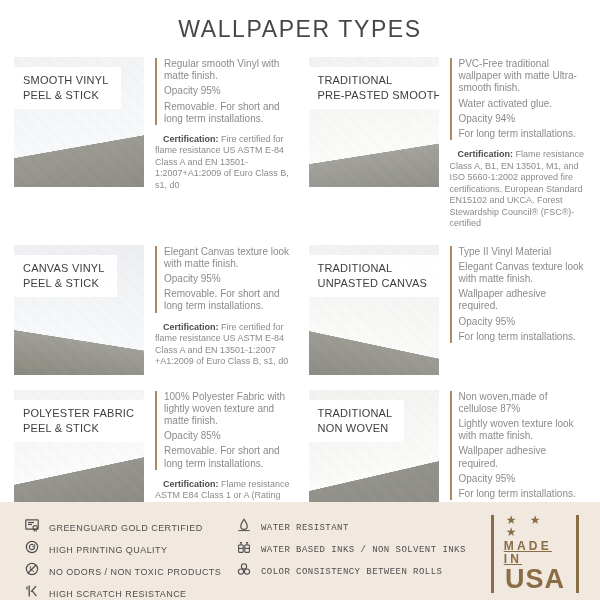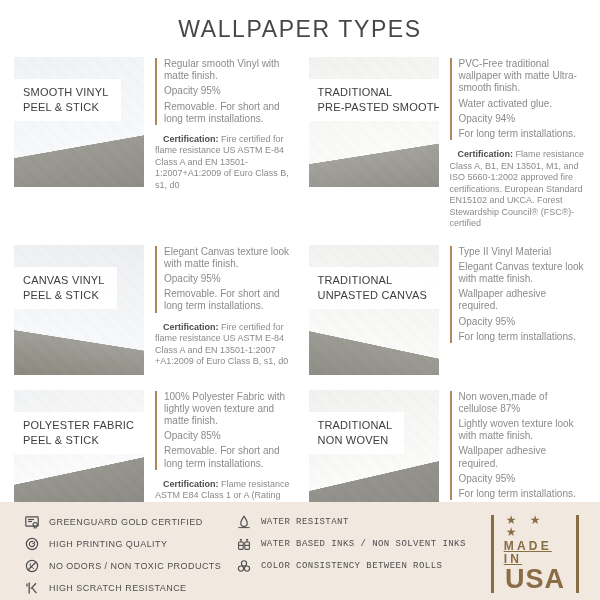--- a/index.html
+++ b/index.html
@@ -40,21 +40,21 @@
   .t2{background:linear-gradient(171deg,#f4f4f3 0%,#fdfdfc 71%,#a3a29c 71.3%,#908f89 100%);}
   .t3{background:linear-gradient(189deg,#eef0f3 0%,#fafbfc 70%,#a09f98 70.3%,#8a897f 100%);}
   .t4{background:linear-gradient(192deg,#f2f2f1 0%,#fcfcfb 72%,#9c9b94 72.3%,#8d8c84 100%);}
   .t5{background:linear-gradient(168deg,#f4f5f6 0%,#fdfdfd 60%,#96958e 60.3%,#878680 100%);}
   .t6{background:linear-gradient(167deg,#f3f3f2 0%,#fdfdfc 63%,#93928c 63.3%,#8a8983 100%);}
   .type-label{
     position:absolute;top:10px;left:0;z-index:2;
     background:rgba(255,255,255,.94);
     padding:6px 12px 6px 9px;
     font-size:11px;line-height:1.38;font-weight:500;
-    letter-spacing:.2px;color:var(--dark);white-space:nowrap;margin-top:12px;
+    letter-spacing:.2px;color:var(--dark);white-space:nowrap;
   }
   .info{flex:1;min-width:0;padding-top:1px;}
   .desc{
     border-left:2px solid var(--tan);
     padding-left:7px;
     font-size:10px;line-height:1.22;color:var(--gray-text);
   }
   .desc p{margin:0 0 3px;}
   .desc p:last-child{margin-bottom:0;}
   .cert{margin:9px 0 0;font-size:9px;line-height:1.28;color:var(--gray-text);}
@@ -63,21 +63,21 @@
   .footer{
     position:absolute;left:0;right:0;bottom:0;height:98px;
     background:var(--footer-bg);
     display:flex;align-items:flex-start;
     padding:9px 14px 0 24px;
   }
   .fcol{display:flex;flex-direction:column;}
   .fcol-left{width:212px;}
   .fcol-mid{width:248px;font-family:Liberation Mono, monospace;}
   .fitem{
-    display:flex;align-items:center;gap:9px;height:22px;
+    display:flex;align-items:flex-end;gap:9px;height:22px;
     color:#4f4f4f;font-size:9px;letter-spacing:.45px;white-space:nowrap;
   }
   .fitem svg{flex:none;display:block;}
   .usa-badge{
     flex:1;display:flex;flex-direction:column;align-items:center;
     padding-top:3px;color:var(--brown);
   }
   .badge-core{display:flex;align-items:stretch;}
   .badge-bar{width:3px;background:var(--brown);margin:1px 7px 0;}
   .badge-mid{display:flex;flex-direction:column;align-items:center;}

